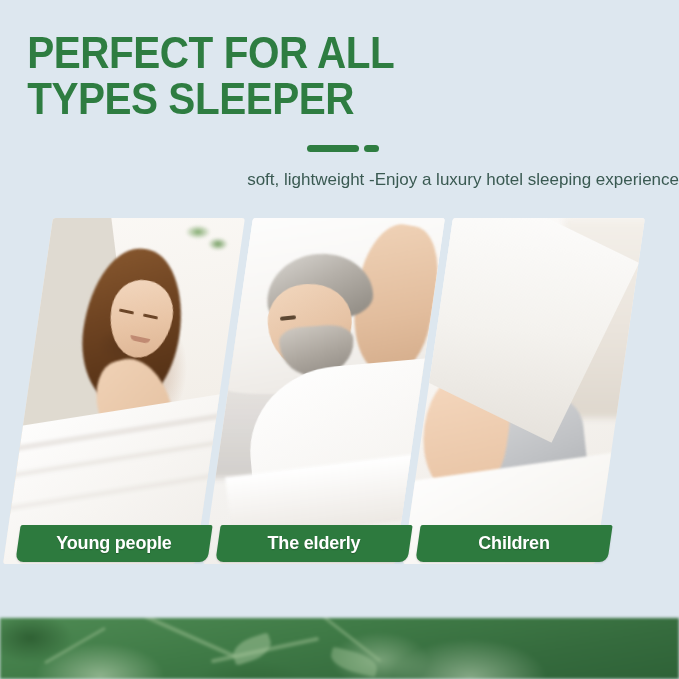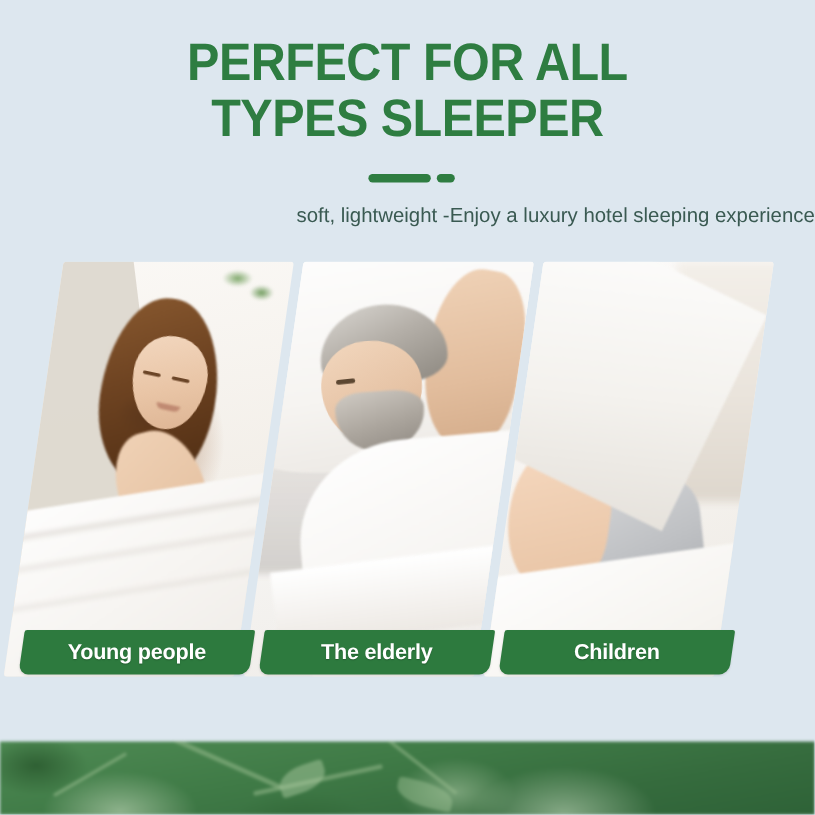--- a/index.html
+++ b/index.html
@@ -21,21 +21,21 @@
     background: #dde7ef;
     overflow: hidden;
   }
 
   
   .header {
     position: absolute;
     left: 0;
     top: 0;
     width: 679px;
-    text-align: center;
+    text-align: left;
   }
   .headline {
     margin: 0;
     padding-top: 30px;
     color: #2e7d41;
     font-family: "Liberation Sans", sans-serif;
     font-weight: bold;
     font-size: 44px;
     line-height: 46px;
     letter-spacing: -0.5px;

